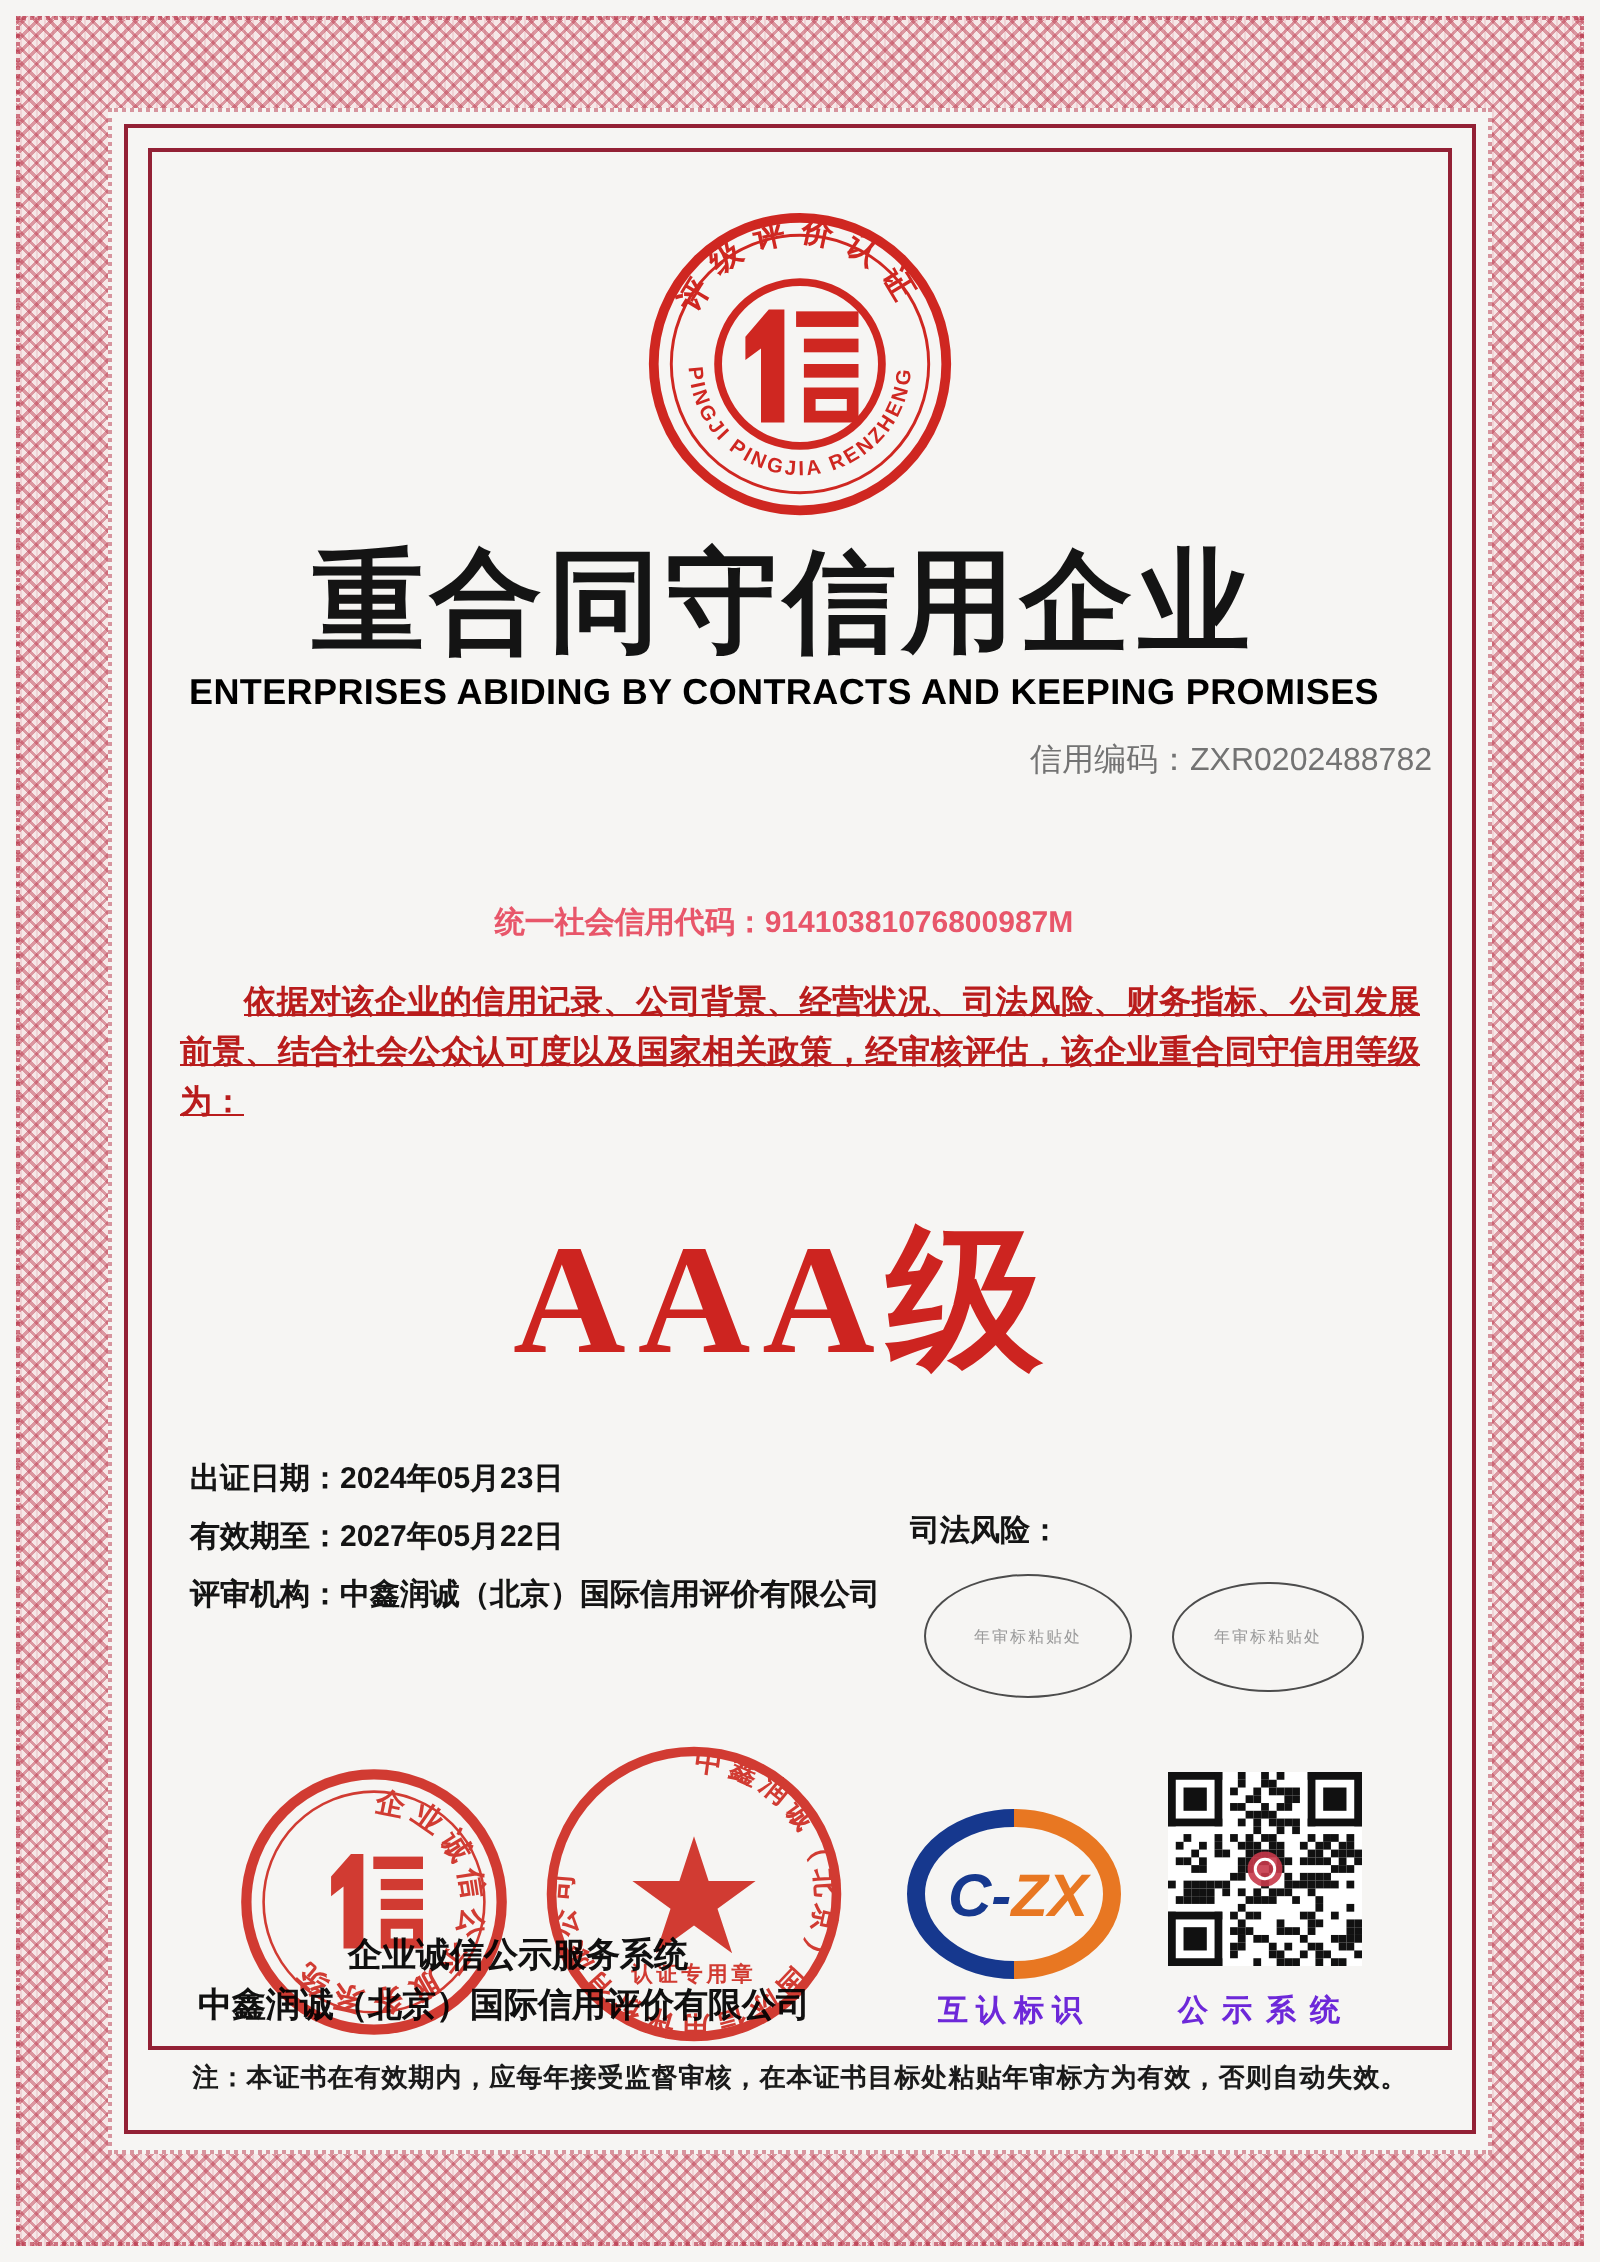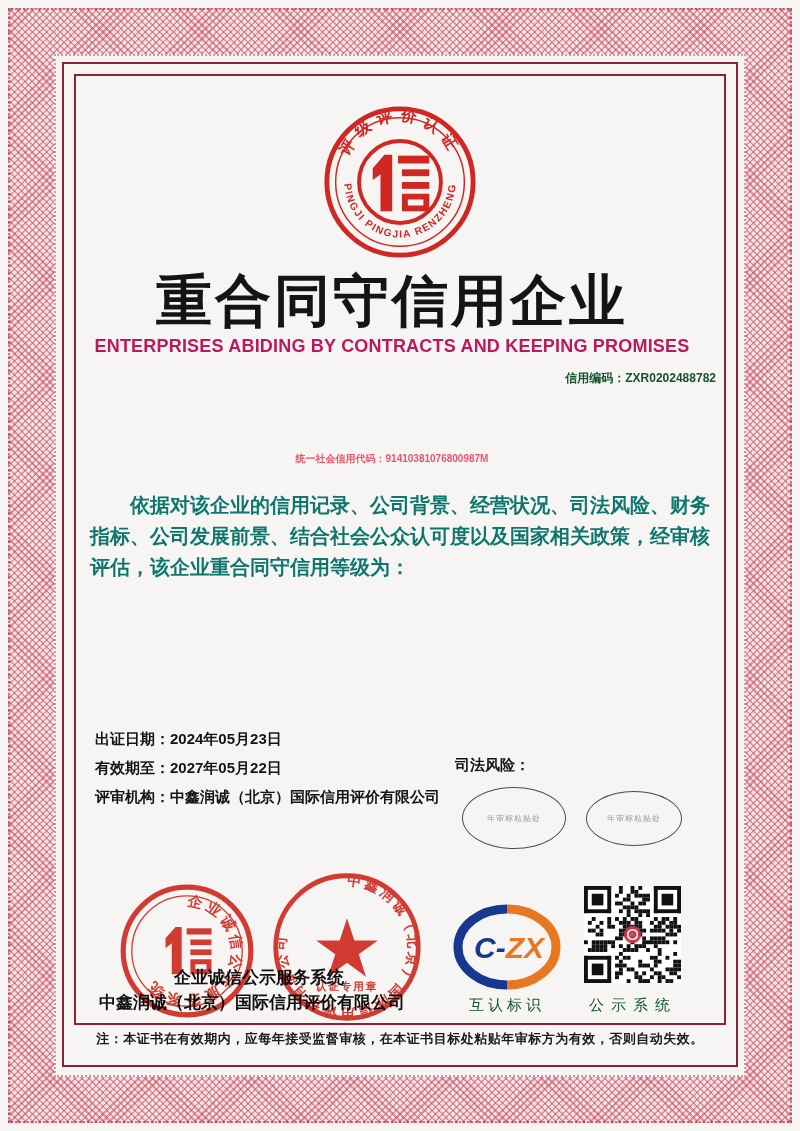--- a/index.html
+++ b/index.html
@@ -15,43 +15,43 @@
     border:2px dotted rgba(185,55,75,.65);}
   .band-mask{position:absolute;inset:54px;background:#f6f5f3;border:2px dotted rgba(185,55,75,.5);}
   .frame-outer{position:absolute;left:62px;right:62px;top:62px;bottom:64px;border:2px solid #932135;}
   .frame-inner{position:absolute;left:74px;right:74px;top:74px;bottom:106px;border:2px solid #932135;}
 
   .abs{position:absolute;}
   .ctr{left:0;right:16px;text-align:center;}
 
   .title{top:264px;font-size:56px;font-weight:900;color:#141414;letter-spacing:3px;
          font-family:"Liberation Sans",sans-serif;}
-  .subtitle{top:336px;font-size:18px;font-weight:700;color:#be185d;letter-spacing:0.2px;
+  .subtitle{top:336px;font-size:18px;font-weight:700;color:#000000;letter-spacing:0.2px;
             font-family:"Liberation Sans",sans-serif;}
-  .credit-line{top:370px;right:84px;font-size:12px;font-weight:700;color:#14532d;
+  .credit-line{top:370px;right:84px;font-size:16px;font-weight:400;color:#737373;
                font-family:"Liberation Sans",sans-serif;}
   .company{top:412px;font-size:30px;font-weight:900;color:#111;letter-spacing:1px;}
-  .uscc{top:452px;font-size:10px;font-weight:700;color:#e8566a;
+  .uscc{top:452px;font-size:15px;font-weight:700;color:#e8566a;
         font-family:"Liberation Sans",sans-serif;}
-  .body-par{top:490px;left:90px;width:620px;font-size:20px;font-weight:700;color:#0f766e;
-            line-height:1.55;text-align:justify;text-indent:2em;}
+  .body-par{top:490px;left:90px;width:620px;font-size:16px;font-weight:700;color:#b91c1c;
+            line-height:1.55;text-align:justify;text-indent:2em;text-decoration:underline;}
   .grade{top:598px;font-size:78px;font-weight:900;color:#cd2420;letter-spacing:6px;}
 
   .detail-row{left:95px;font-size:15px;font-weight:700;color:#141414;
               font-family:"Liberation Sans",sans-serif;}
   .annual-label{left:455px;top:756px;font-size:15px;font-weight:700;color:#141414;
                 font-family:"Liberation Sans",sans-serif;}
   .oval{border:1.5px solid #4c4c4c;border-radius:50%;display:flex;align-items:center;
         justify-content:center;}
   .oval span{font-size:8px;color:#9a9a9a;letter-spacing:1px;}
 
   .org-line{font-weight:700;color:#101010;font-family:"Liberation Sans",sans-serif;
             font-size:17px;text-align:center;z-index:1;}
   .seal{z-index:2;opacity:.9;mix-blend-mode:multiply;}
-  .logo-label{font-size:15px;font-weight:400;color:#14532d;text-align:center;z-index:3;
+  .logo-label{font-size:15px;font-weight:700;color:#6d28d9;text-align:center;z-index:3;
               font-family:"Liberation Sans",sans-serif;}
   .note{top:1030px;left:82px;right:82px;text-align:center;font-size:13px;font-weight:700;
         color:#1a1a1a;letter-spacing:0.5px;}
 </style>
 </head>
 <body>
 
 <div class="page">
   <div class="band"></div>
   <div class="band-mask"></div>
@@ -88,20 +88,21 @@
   <div class="abs credit-line">
     <span>信用编码：</span><span>ZXR0202488782</span>
   </div>
 
   <div class="abs ctr uscc">
     <span>统一社会信用代码：</span><span>91410381076800987M</span>
   </div>
 
   <div class="abs body-par">依据对该企业的信用记录、公司背景、经营状况、司法风险、财务指标、公司发展前景、结合社会公众认可度以及国家相关政策，经审核评估，该企业重合同守信用等级为：</div>
 
+  <div class="abs ctr grade">AAA级</div>
 
   <div class="abs detail-row" style="top:730px">
     <span>出证日期：</span><span>2024年05月23日</span>
   </div>
   <div class="abs detail-row" style="top:759px">
     <span>有效期至：</span><span>2027年05月22日</span>
   </div>
   <div class="abs detail-row" style="top:788px">
     <span>评审机构：</span><span>中鑫润诚（北京）国际信用评价有限公司</span>
   </div>

